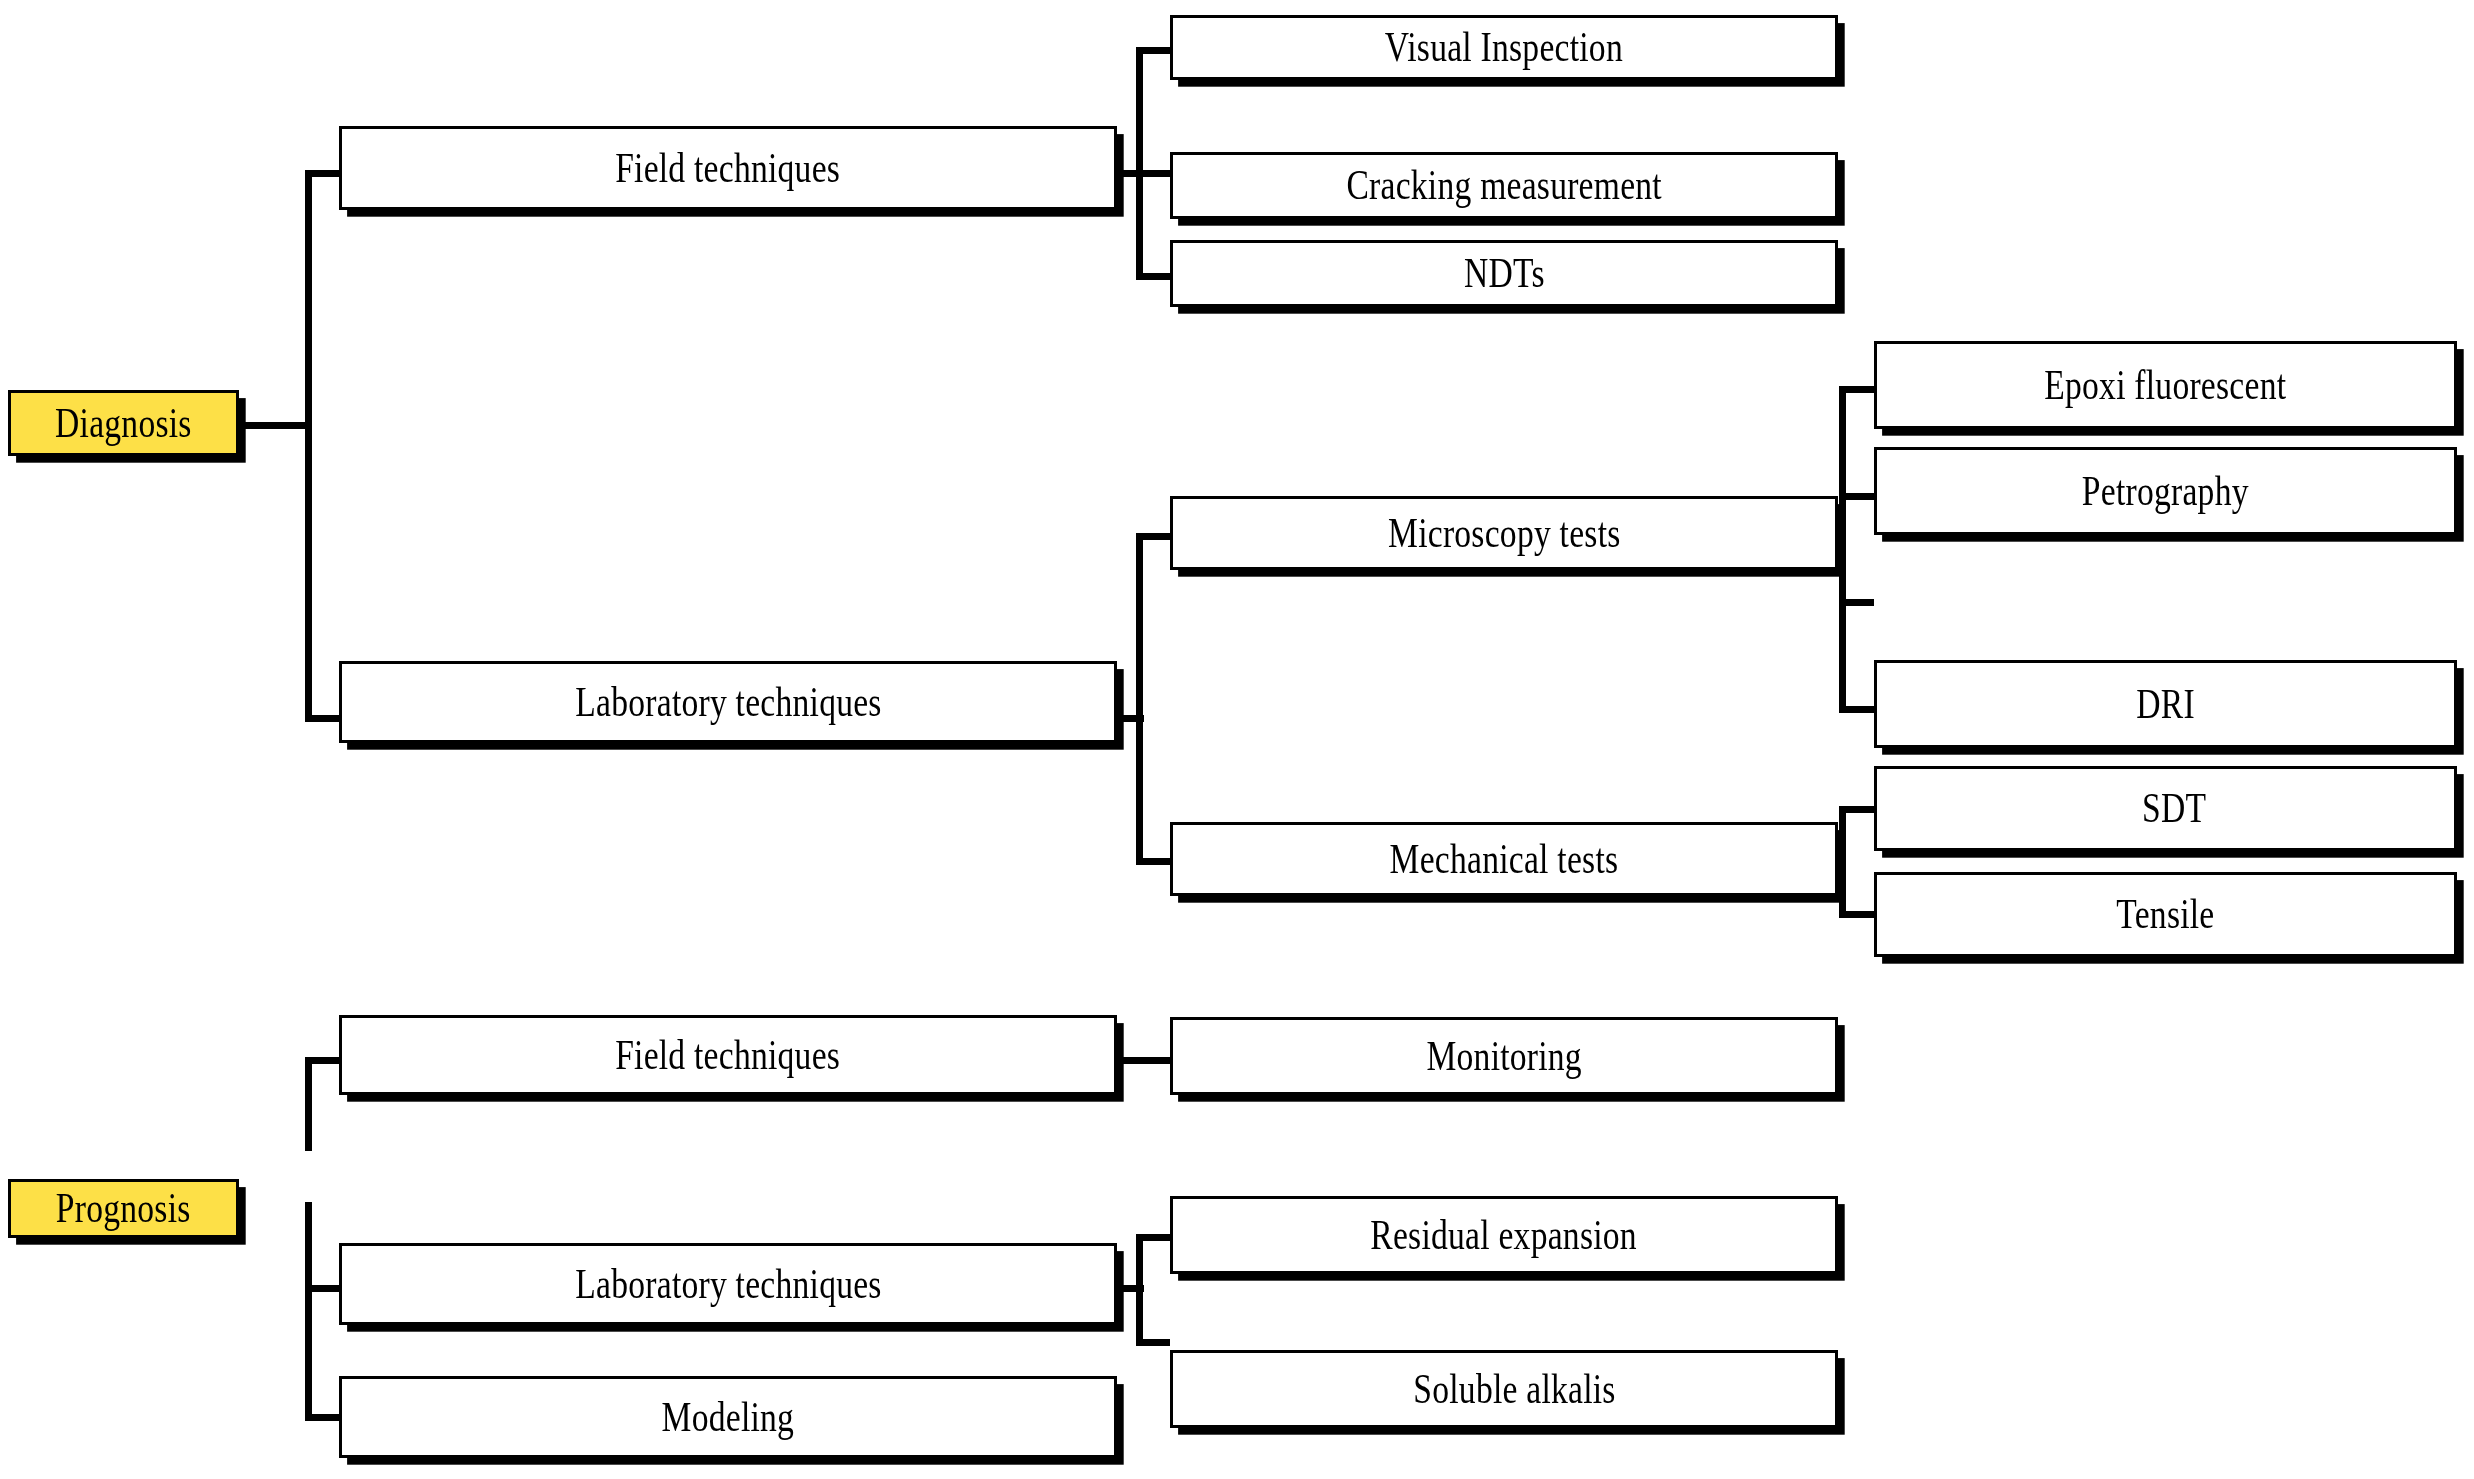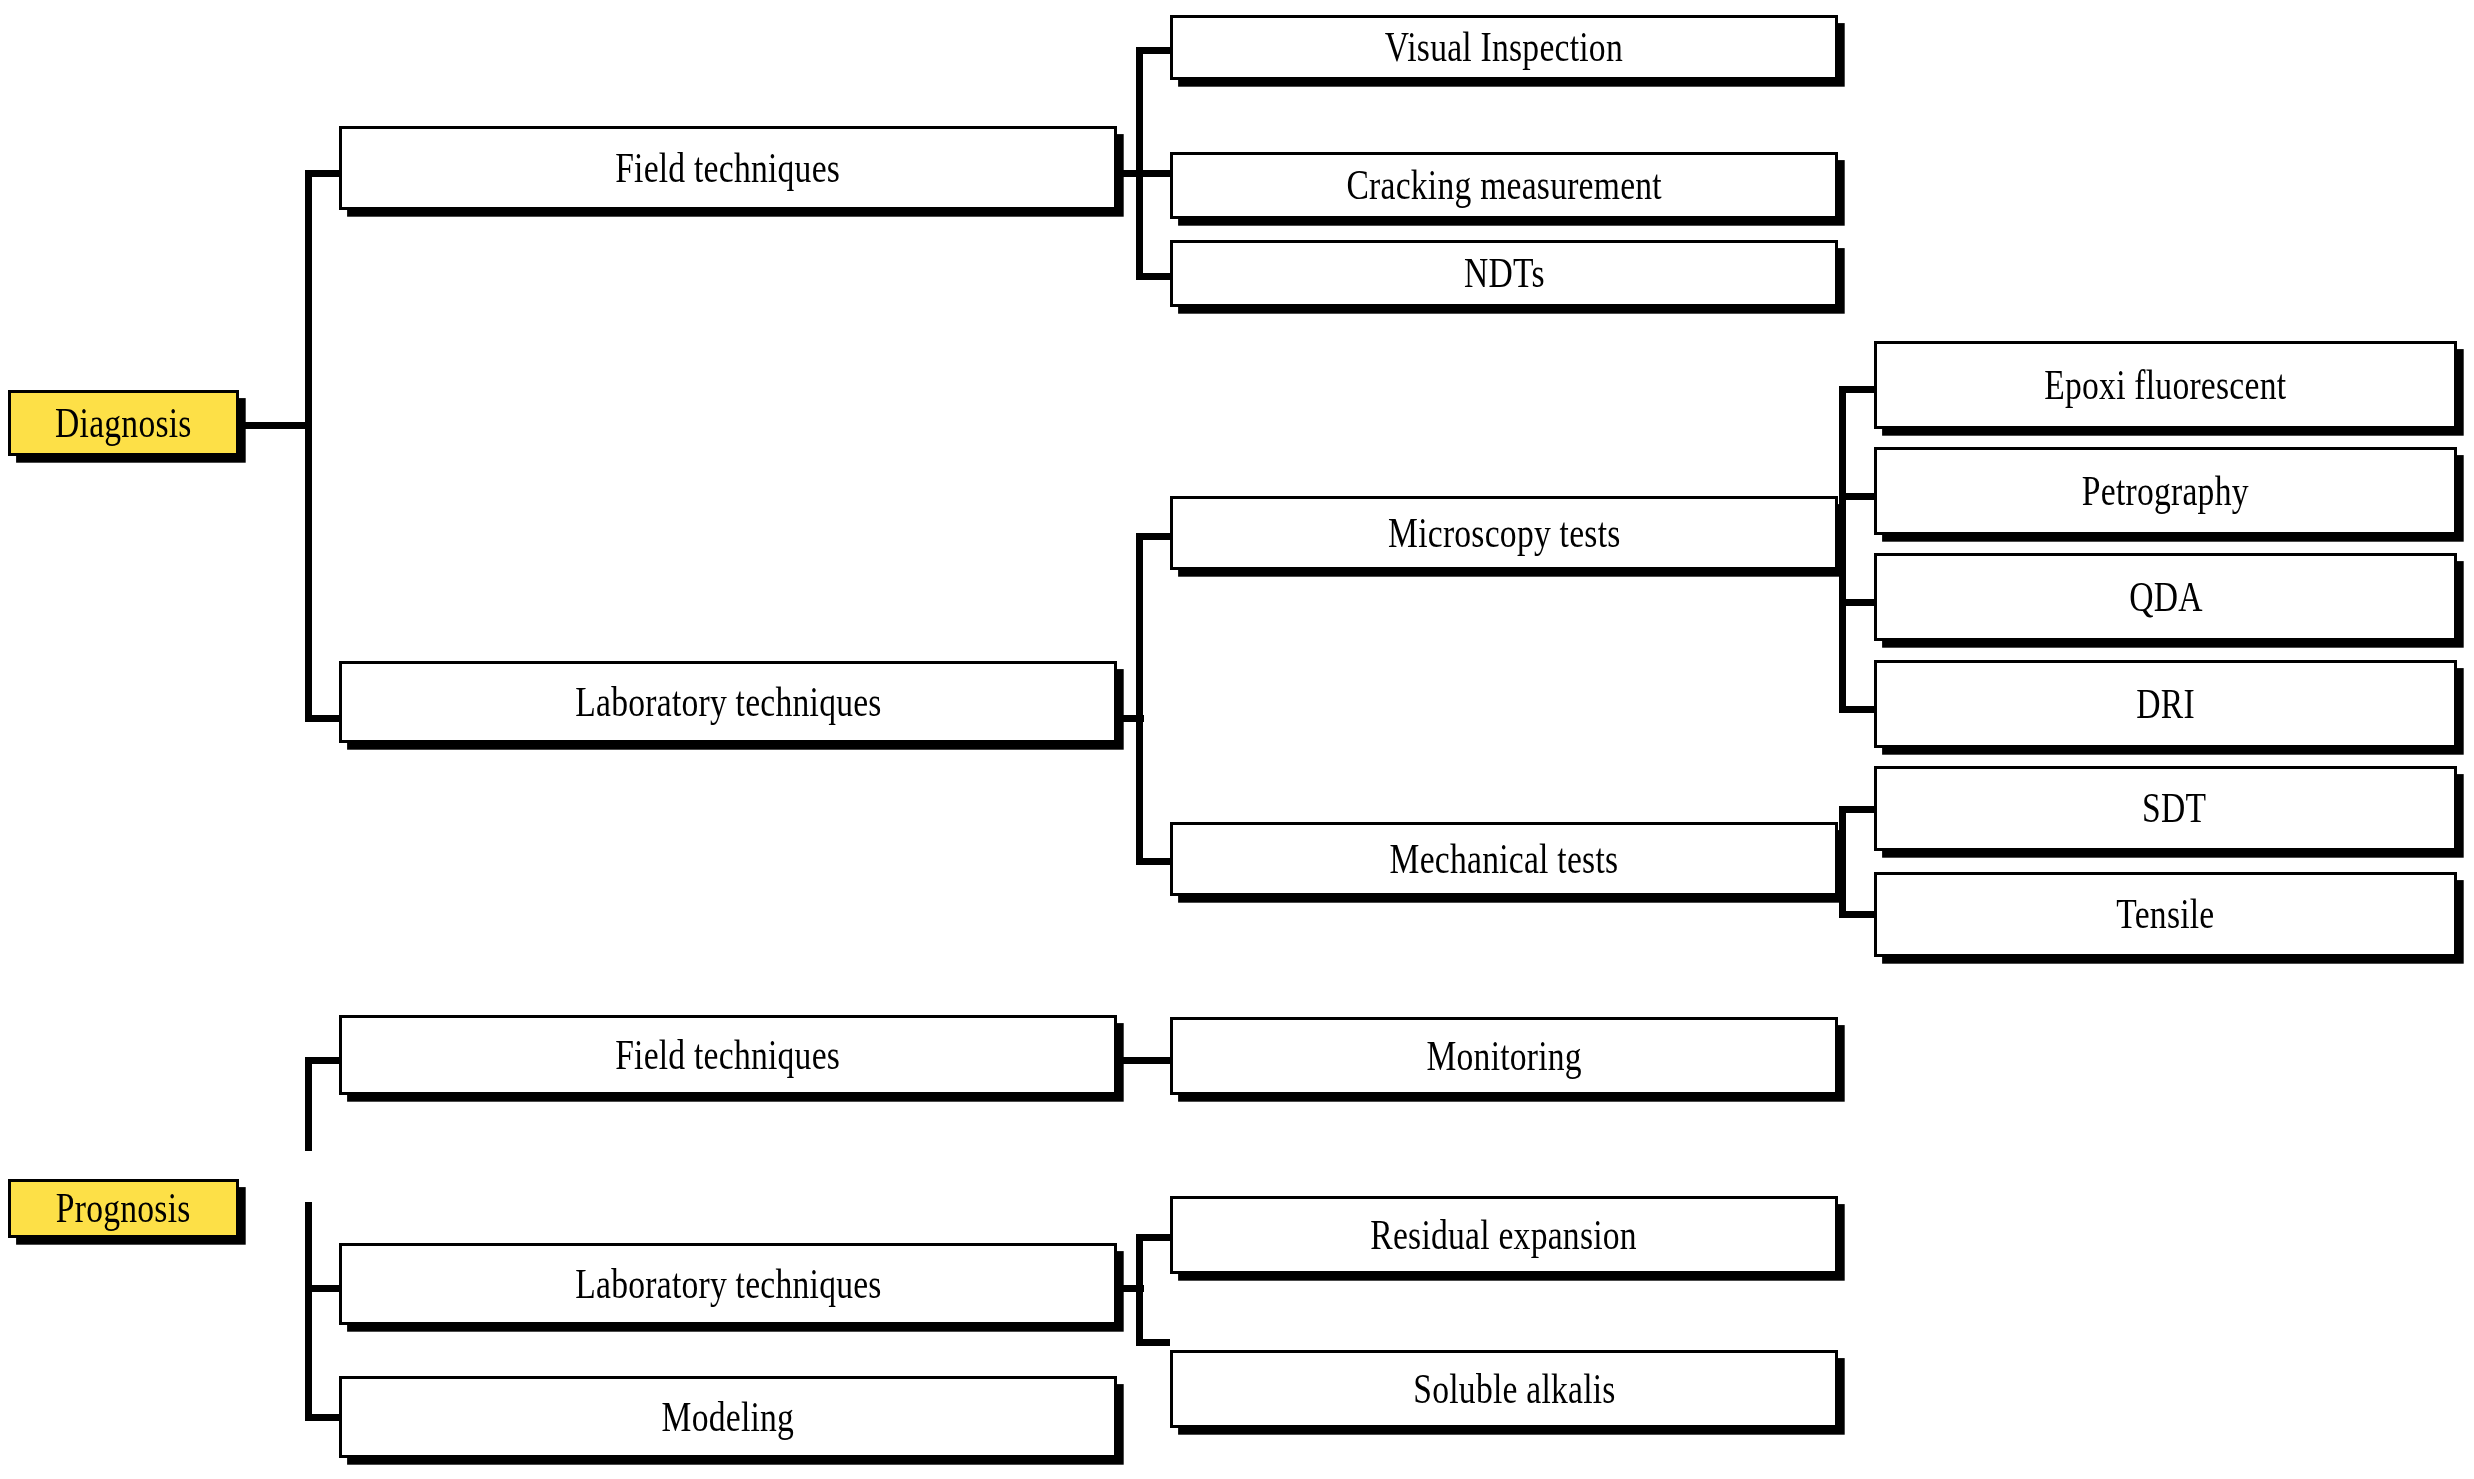--- a/index.html
+++ b/index.html
@@ -139,23 +139,20 @@
   </div>
 
   <div class="node" style="left:1874px; top:341px; width:583px; height:88px;">
     <span class="label">Epoxi fluorescent</span>
   </div>
 
   <div class="node" style="left:1874px; top:447px; width:583px; height:88px;text-align:right;">
     <span class="label">Petrography</span>
   </div>
 
-  <div class="node" style="left:1874px; top:553px; width:583px; height:88px;">
-    <span class="label">QDA</span>
-  </div>
 
   <div class="node" style="left:1874px; top:660px; width:583px; height:88px;">
     <span class="label">DRI</span>
   </div>
 
   <div class="node" style="left:1874px; top:766px; width:583px; height:85px;padding-left:18px;">
     <span class="label">SDT</span>
   </div>
 
   <div class="node" style="left:1874px; top:872px; width:583px; height:85px;">

